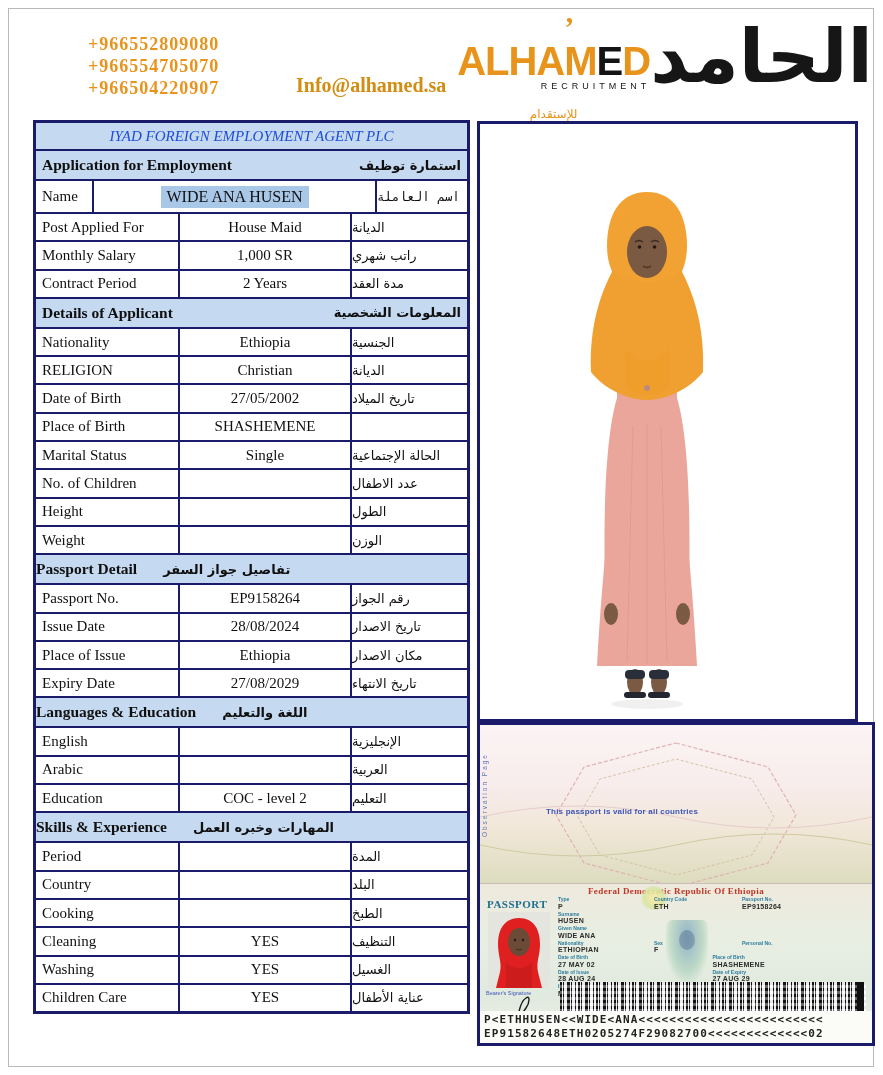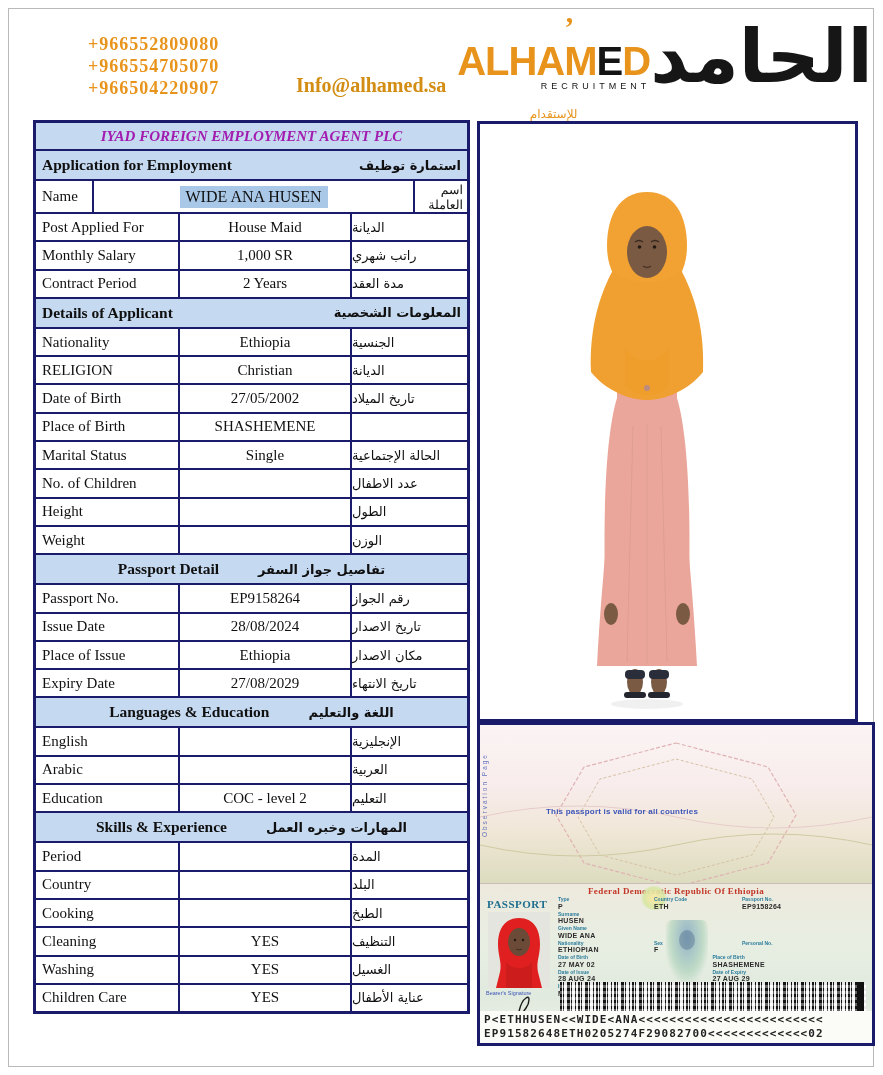--- a/index.html
+++ b/index.html
@@ -33,41 +33,41 @@
   .logo-ar-main{font-family:"DejaVu Sans",sans-serif;font-weight:bold;
     color:#161616;font-size:74px;line-height:92px;margin-left:0;direction:rtl}
 
   
   .application-table{position:absolute;left:33px;top:120px;width:437px;
     border:3px solid var(--navy);background:#fff}
   .t-row{display:flex;align-items:center;border-top:2px solid var(--navy);
     background:#fff;font-size:15px;color:#101010}
   .t-row:first-child{border-top:none}
   .title{height:26px;justify-content:center;background:var(--lblue)}
-  .t-title{color:#a21caf;font-weight:bold;font-style:italic;font-size:15px}
+  .t-title{color:#1d4ed8;font-weight:normal;font-style:italic;font-size:15px}
   .sec-edge,.sec-center{height:30px;background:var(--lblue);font-weight:bold}
   .sec-edge .sec-en{padding-left:6px;font-size:15.5px}
   .sec-edge .sec-ar{margin-left:auto;padding-right:6px}
-  .sec-center{justify-content:center;gap:39px}
+  .sec-center{justify-content:flex-start;gap:26px}
   .sec-center .sec-en{font-size:15.5px}
   .sec-ar{font-family:"DejaVu Sans",sans-serif;font-size:13px;
     direction:rtl;font-weight:bold}
   .name{height:33px}
   .data{height:28.3px}
   .cell{height:100%;display:flex;align-items:center}
   .c-label{width:142px;padding-left:6px}
   .c-value{width:174px;border-left:2px solid var(--navy);
     border-right:2px solid var(--navy);justify-content:center;}
   .c-ar{flex:1;justify-content:flex-end;padding-right:5px;
     font-family:"DejaVu Sans",sans-serif;font-size:13px;direction:rtl}
   .c-nlabel{width:56px;padding-left:6px}
   .c-nvalue{flex:1;border-left:2px solid var(--navy);
     border-right:2px solid var(--navy);justify-content:center}
-  .c-nar{width:52px;justify-content:flex-end;padding-right:4px;
-    font-family:Liberation Sans, sans-serif;font-size:12.5px;direction:rtl}
+  .c-nar{width:90px;justify-content:flex-end;padding-right:4px;
+    font-family:Liberation Mono, monospace;font-size:12.5px;direction:rtl}
   .highlight{background:var(--hl);padding:2px 6px;font-size:16px}
 
   
   .photo-box{position:absolute;left:477px;top:121px;width:381px;height:601px;
     border:3px solid var(--navy);background:#fff;overflow:hidden}
   .photo-box svg{position:absolute;left:87px;top:42px}
 
   
   .passport-box{position:absolute;left:477px;top:722px;width:398px;height:324px;
     border:3px solid var(--navy);background:#fff;overflow:hidden}

